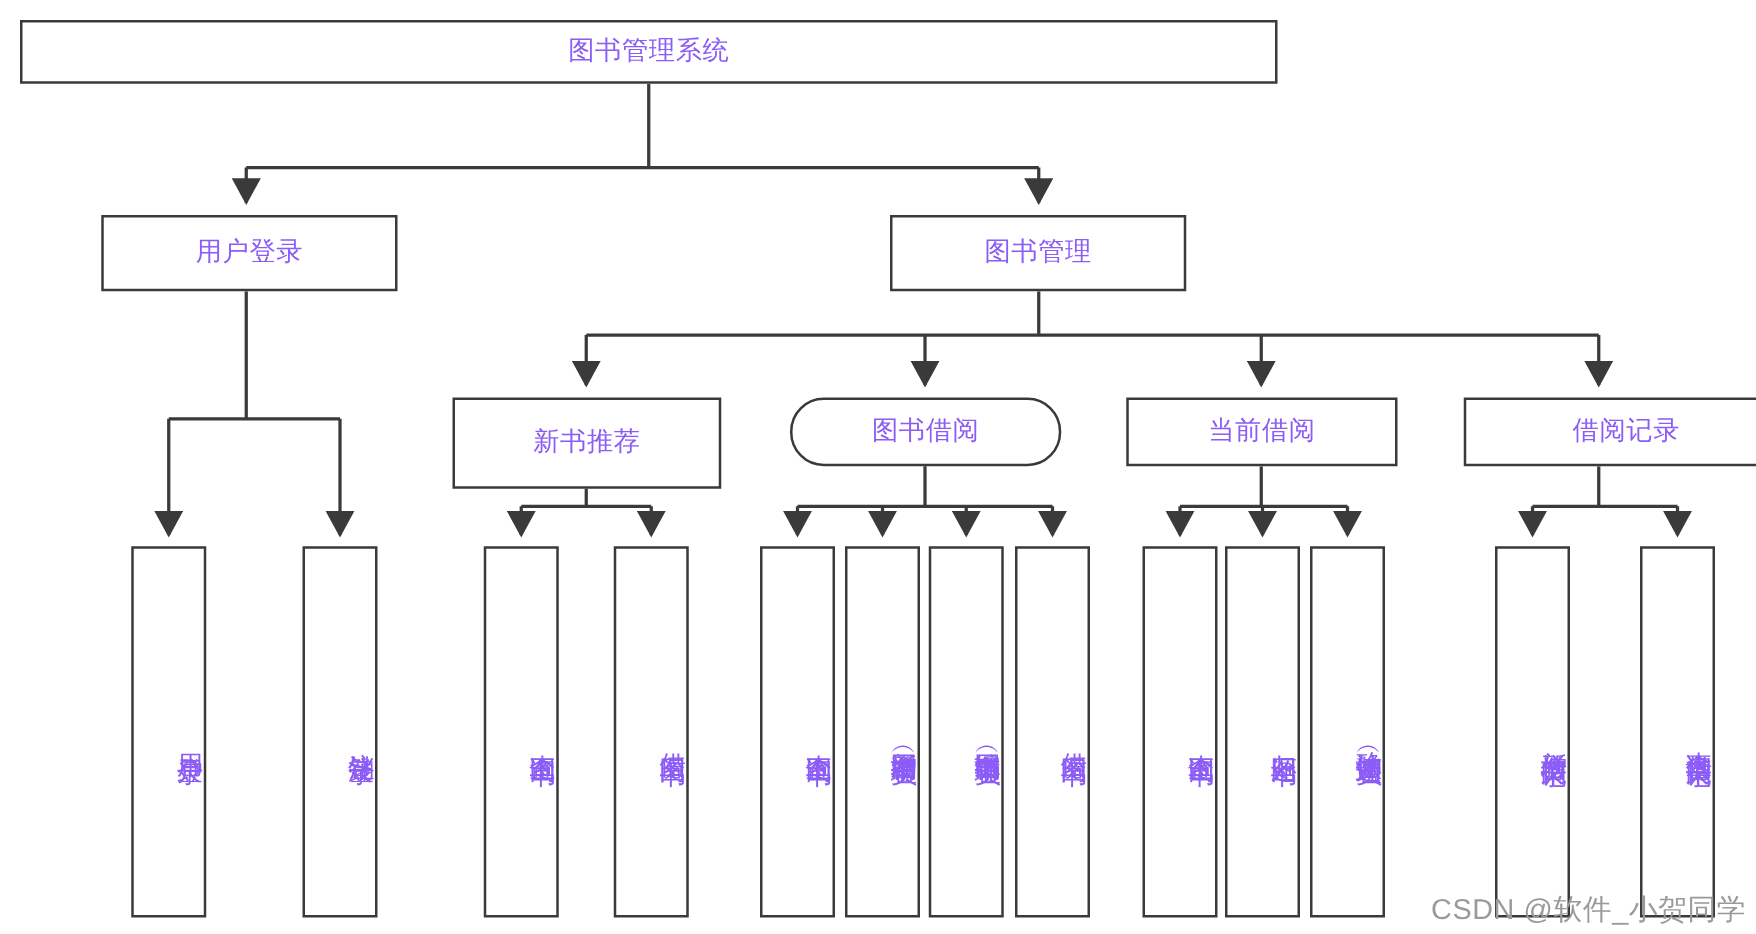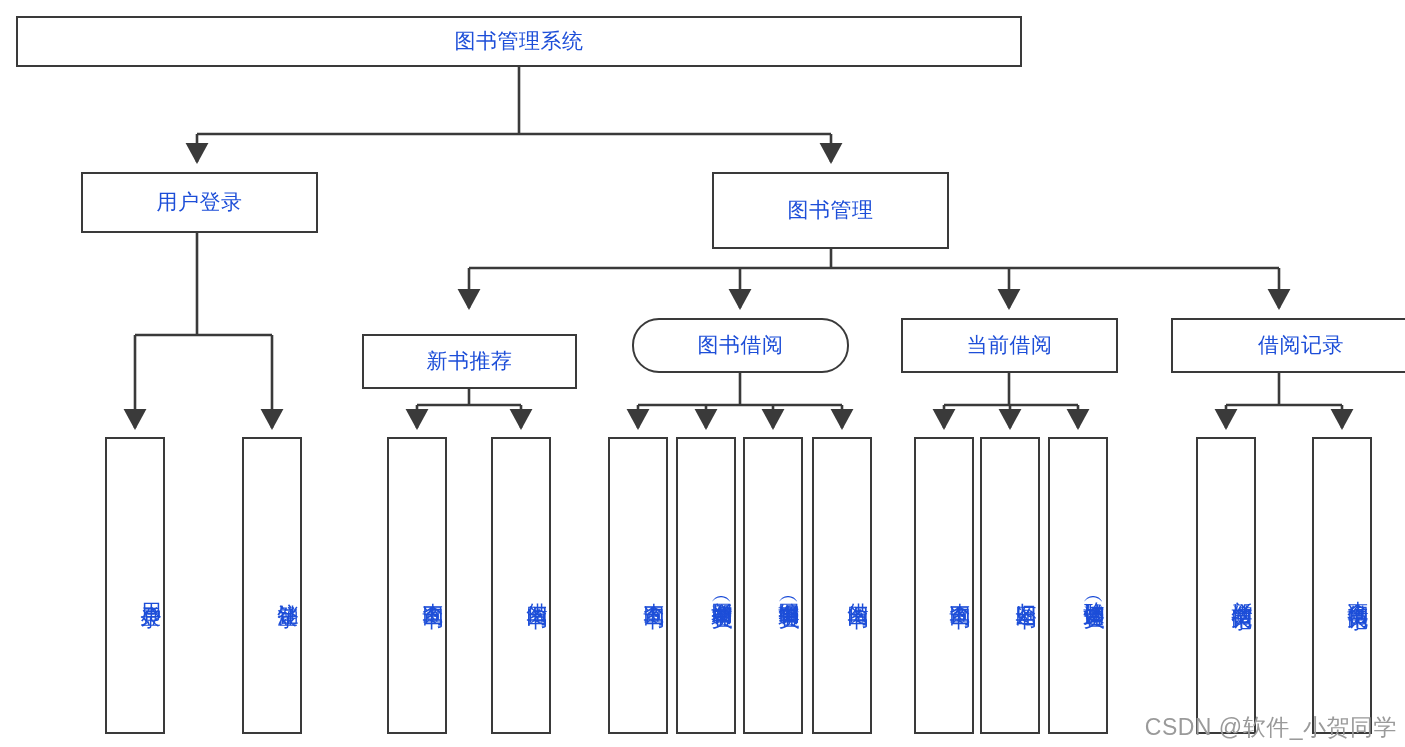--- a/index.html
+++ b/index.html
@@ -22,21 +22,21 @@
     left: 0;
     top: 0;
     width: 1405px;
     height: 747px;
   }
   .node {
     position: absolute;
     box-sizing: border-box;
     border: 2px solid #3a3a3a;
     background: #ffffff;
-    color: #1d4ed8;
+    color: #8b5cf6;
     display: flex;
     align-items: center;
     justify-content: center;
     text-align: left;
     line-height: 1.18;
   }
   .node.horizontal {
     font-size: 21px;
     letter-spacing: 0.5px;
   }
@@ -113,23 +113,23 @@
       <path d="M 1279 373 L 1279 405"></path>
       <path d="M 1226 405 L 1342 405"></path>
       <path d="M 1226 405 L 1226 428" marker-end="url(#arrow)"></path>
       <path d="M 1342 405 L 1342 428" marker-end="url(#arrow)"></path>
     </g>
   </svg>
 
   <div class="node horizontal" style="left:16px; top:16px; width:1006px; height:51px;">图书管理系统</div>
 
   <div class="node horizontal" style="left:81px; top:172px; width:237px; height:61px;">用户登录</div>
-  <div class="node horizontal" style="left:712px; top:172px; width:237px; height:77px;">图书管理</div>
+  <div class="node horizontal" style="left:712px; top:172px; width:237px; height:61px;">图书管理</div>
 
-  <div class="node horizontal" style="left:362px; top:318px; width:215px; height:55px;margin-top:16px;">新书推荐</div>
+  <div class="node horizontal" style="left:362px; top:318px; width:215px; height:73px;">新书推荐</div>
   <div class="node horizontal" style="left:632px; top:318px; width:217px; height:55px;border-radius:27px;">图书借阅</div>
   <div class="node horizontal" style="left:901px; top:318px; width:217px; height:55px;">当前借阅</div>
   <div class="node horizontal" style="left:1171px; top:318px; width:260px; height:55px;">借阅记录</div>
 
   <div class="node vertical" style="left:105px; top:437px; width:60px; height:297px;">用户登录</div>
   <div class="node vertical" style="left:242px; top:437px; width:60px; height:297px;">注销登录</div>
 
   <div class="node vertical" style="left:387px; top:437px; width:60px; height:297px;">查询图书</div>
   <div class="node vertical" style="left:491px; top:437px; width:60px; height:297px;">借阅图书</div>
 

